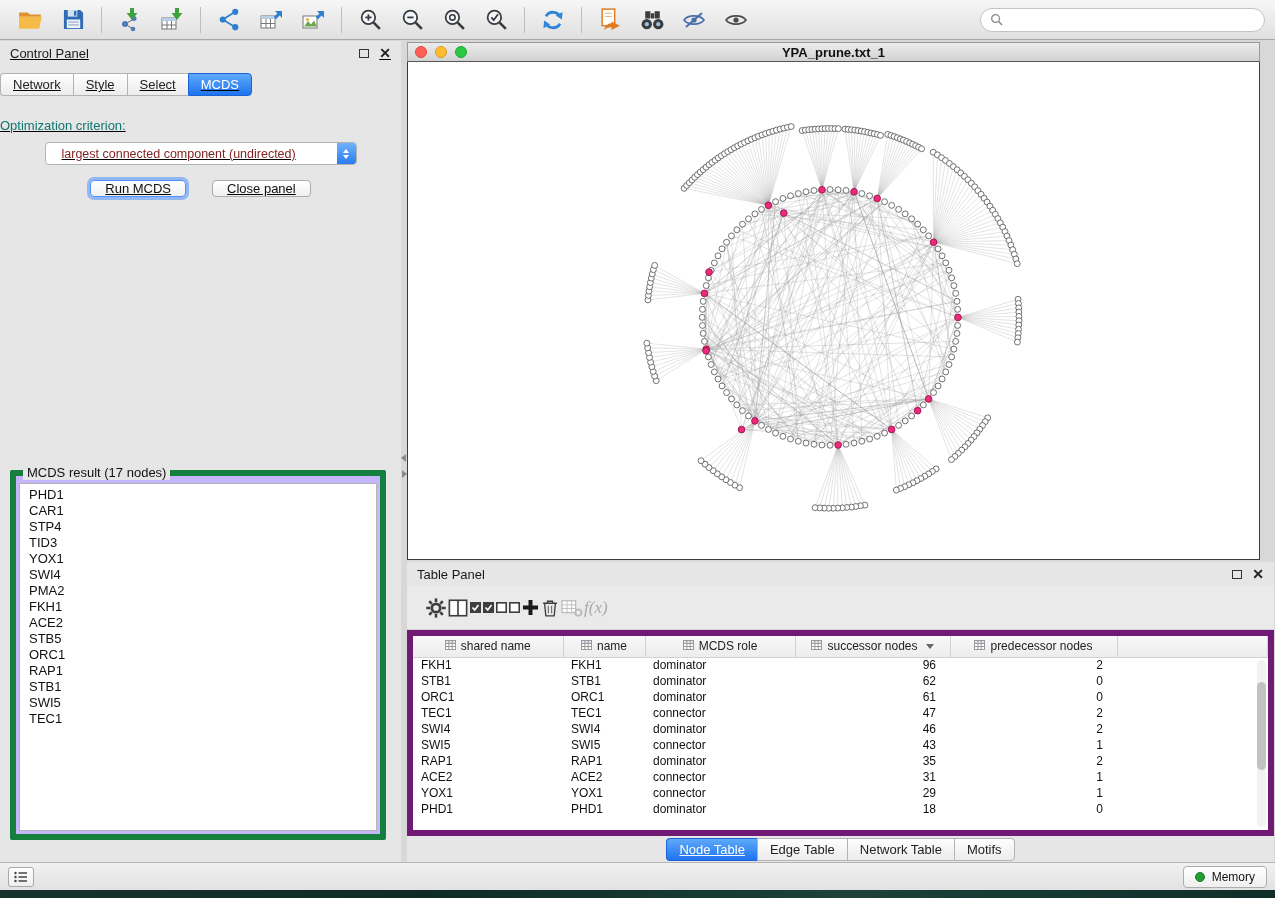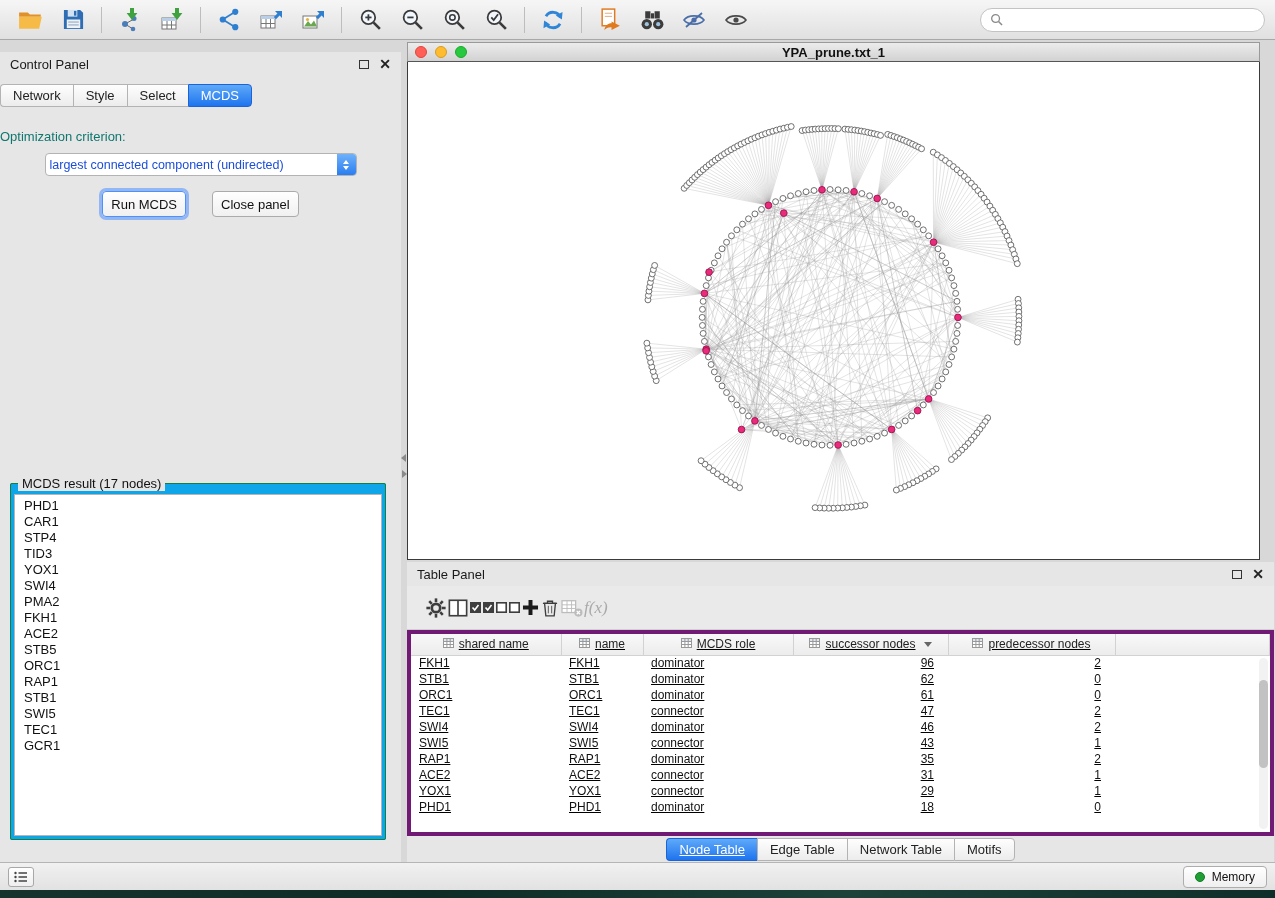--- a/index.html
+++ b/index.html
@@ -16,41 +16,41 @@
     border-radius:12px; display:flex; align-items:center; padding:0 9px; gap:6px; }
   .search-box input { border:none; outline:none; flex:1; font:12px "Liberation Sans",sans-serif; background:transparent; color:#222; }
 
   
   .panel-header { height:24px; display:flex; align-items:center; padding:0 10px; font-size:13px; color:#1a1a1a; }
   .panel-header .spacer { flex:1; }
   .ph-float { width:10px; height:9px; border:1.5px solid #333; margin-left:10px; }
   .ph-close { margin-left:10px; font-size:14px; font-weight:bold; color:#222; line-height:1; }
 
   
-  .control-panel { position:absolute; top:52px; left:0; width:401px; bottom:36px; background:#e6e6e6; }
+  .control-panel { position:absolute; top:41px; left:0; width:401px; bottom:36px; background:#e6e6e6;text-decoration:underline; }
   .cp-tabs { display:flex; justify-content:flex-start; margin-top:8px; }
   .cp-tab { font-size:13px; padding:3px 12px; background:linear-gradient(#fefefe,#ececec);
     border:1px solid #b3b3b3; border-right:none; color:#222; }
   .cp-tab:first-child { border-radius:4px 0 0 4px; }
   .cp-tab:last-child { border-right:1px solid #b3b3b3; border-radius:0 4px 4px 0; }
   .cp-tab.active { background:linear-gradient(#5ea9f9,#1f74ee); color:#fff; border-color:#1b63d6; }
   .opt-label { text-align:left; font-size:13px; color:#0f766e; margin-top:22px; }
   .combo { width:312px; height:23px; margin:9px auto 0; background:#fff; border:1px solid #b3b3b3;
     border-radius:4px; display:flex; align-items:center; overflow:hidden; }
-  .combo-text { flex:1; font-size:12.5px; color:#1d4ed8; padding:0 4px; white-space:nowrap; }
+  .combo-text { flex:1; font-size:12.5px; color:#7f1d1d; padding:0 16px; white-space:nowrap; }
   .combo-cap { width:19px; align-self:stretch; background:linear-gradient(#6fb2fb,#2a7df0);
     display:flex; flex-direction:column; align-items:center; justify-content:center; gap:2px; }
   .combo-cap .up { width:0; height:0; border-left:3.5px solid transparent; border-right:3.5px solid transparent; border-bottom:4.5px solid #fff; }
   .combo-cap .down { width:0; height:0; border-left:3.5px solid transparent; border-right:3.5px solid transparent; border-top:4.5px solid #fff; }
   .btn-row { display:flex; justify-content:center; gap:26px; margin-top:15px; }
-  .mac-btn { height:26px; padding:0 8px; font:13px "Liberation Sans",sans-serif; color:#111;
+  .mac-btn { height:17px; padding:0 14px; font:13px "Liberation Sans",sans-serif; color:#111;
     background:linear-gradient(#ffffff,#f0f0f0); border:1px solid #ababab; border-radius:4px;text-align:center; }
   .mac-btn.focused { box-shadow:0 0 0 3px rgba(77,144,254,.55); border-color:#4d90fe; }
   .result-fieldset { position:absolute; left:10px; right:15px; top:424px; bottom:22px;
-    border:1px solid #15803d; border-radius:2px; background:#0ea5e9; padding:3px; }
+    border:6px solid #15803d; border-radius:2px; background:#c4b5fd; padding:3px; }
   .result-fieldset legend { font-size:13px; color:#111; padding:0 4px; margin-left:4px; background:#e6e6e6; }
   .result-list { width:100%; height:100%; background:#fff; border:1px solid #b5b5b5; overflow:hidden; padding:3px 0; }
   .result-item { font-size:13px; color:#111; line-height:16px; padding-left:9px; }
 
   
   .vsplit { position:absolute; left:401px; width:6px; top:42px; bottom:36px; }
   .vsplit .arrow-left { position:absolute; top:412px; left:0; width:0; height:0;
     border-top:4px solid transparent; border-bottom:4px solid transparent; border-right:5px solid #8a8a8a; }
   .vsplit .arrow-right { position:absolute; top:428px; left:1px; width:0; height:0;
     border-top:4px solid transparent; border-bottom:4px solid transparent; border-left:5px solid #8a8a8a; }
@@ -69,21 +69,21 @@
   .leaf circle { fill:#fff; stroke:#5e5e5e; stroke-width:0.9; }
   .pink circle { fill:#ea2a7b; stroke:#99134e; stroke-width:0.9; }
 
   
   .table-panel { position:absolute; left:407px; right:1px; top:562px; bottom:36px; background:#e6e6e6;
     display:flex; flex-direction:column; }
   .tp-toolbar { height:44px; background:#eaeaea; border-bottom:1px solid #cfcfcf;
     display:flex; align-items:center; padding:0 18px; }
   .tp-icon { display:flex; align-items:center; justify-content:center; }
   .fx { font-family:"Liberation Serif",serif; font-style:italic; font-size:17px; color:#aaa; }
-  .tp-table-wrap { position:relative; flex:1; background:#fff; border:4px solid #701a75; overflow:hidden;text-decoration:underline; }
+  .tp-table-wrap { position:relative; flex:1; background:#fff; border:6px solid #701a75; overflow:hidden; }
   table.tp-table { border-collapse:collapse; width:100%; table-layout:fixed; }
   .tp-table th { height:21px; background:linear-gradient(#f8f8f8,#ececec); border:1px solid #d2d2d2;
     border-top:none; font-weight:normal; font-size:12px; color:#222; padding:0 4px; overflow:hidden; white-space:nowrap; }
   .tp-table th:first-child { border-left:none; }
   .th-inner { display:flex; align-items:center; justify-content:center; gap:5px; }
   .th-menu { width:0; height:0; border-left:4px solid transparent; border-right:4px solid transparent; border-top:5px solid #666; margin-left:3px; }
   .tp-table td { height:16px; font-size:12px; color:#111; padding:0 8px; white-space:nowrap; overflow:hidden; }
   .tp-table td.num { text-align:right; padding-right:14px; }
   .tp-table col.c0 { width:150px; } .tp-table col.c1 { width:82px; } .tp-table col.c2 { width:150px; }
   .tp-table col.c3 { width:155px; } .tp-table col.c4 { width:167px; } .tp-table col.cf { width:auto; }
@@ -296,21 +296,20 @@
           <div class="result-item">SWI4</div>
           <div class="result-item">PMA2</div>
           <div class="result-item">FKH1</div>
           <div class="result-item">ACE2</div>
           <div class="result-item">STB5</div>
           <div class="result-item">ORC1</div>
           <div class="result-item">RAP1</div>
           <div class="result-item">STB1</div>
           <div class="result-item">SWI5</div>
           <div class="result-item">TEC1</div>
-          <div class="result-item">GCR1</div>
         </div>
     </fieldset>
   </div>
 
   <div class="vsplit">
     <span class="arrow-left"></span>
     <span class="arrow-right"></span>
   </div>
 
   <div class="network-frame">

